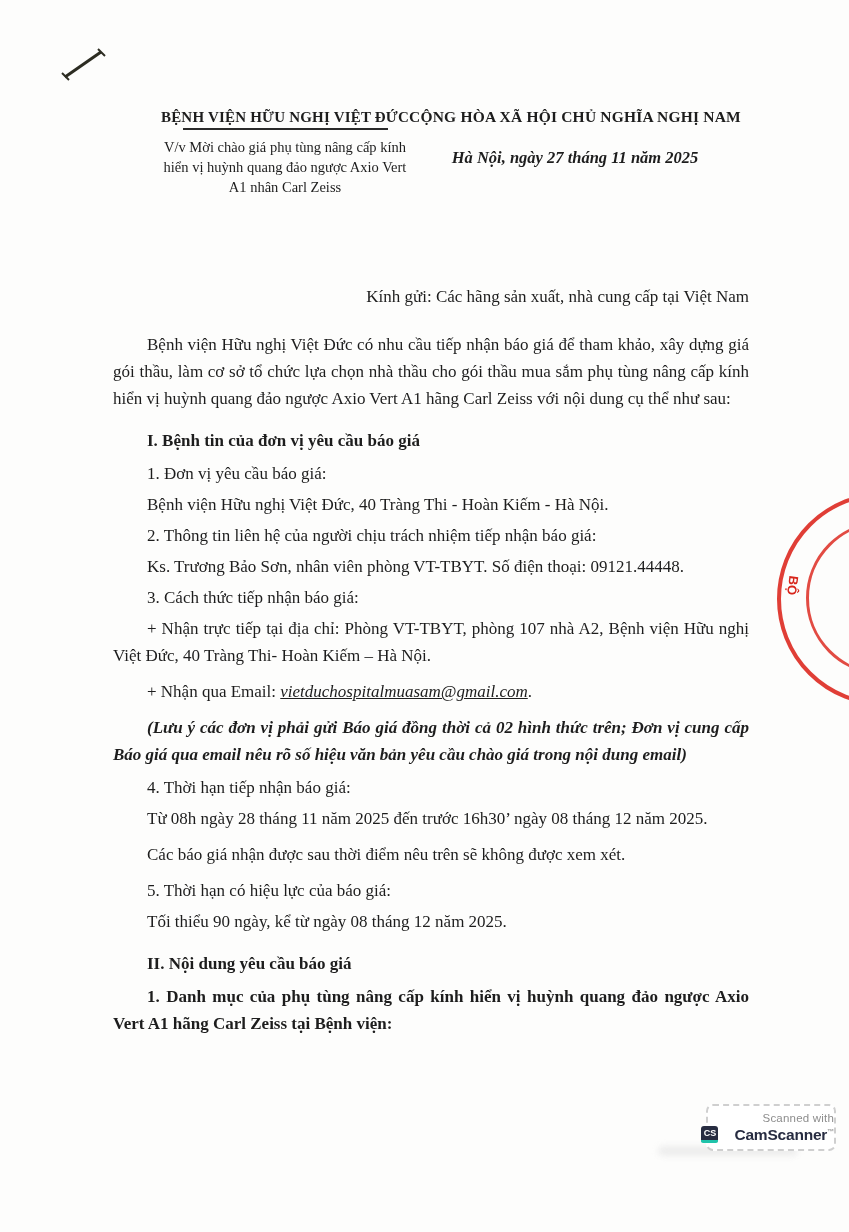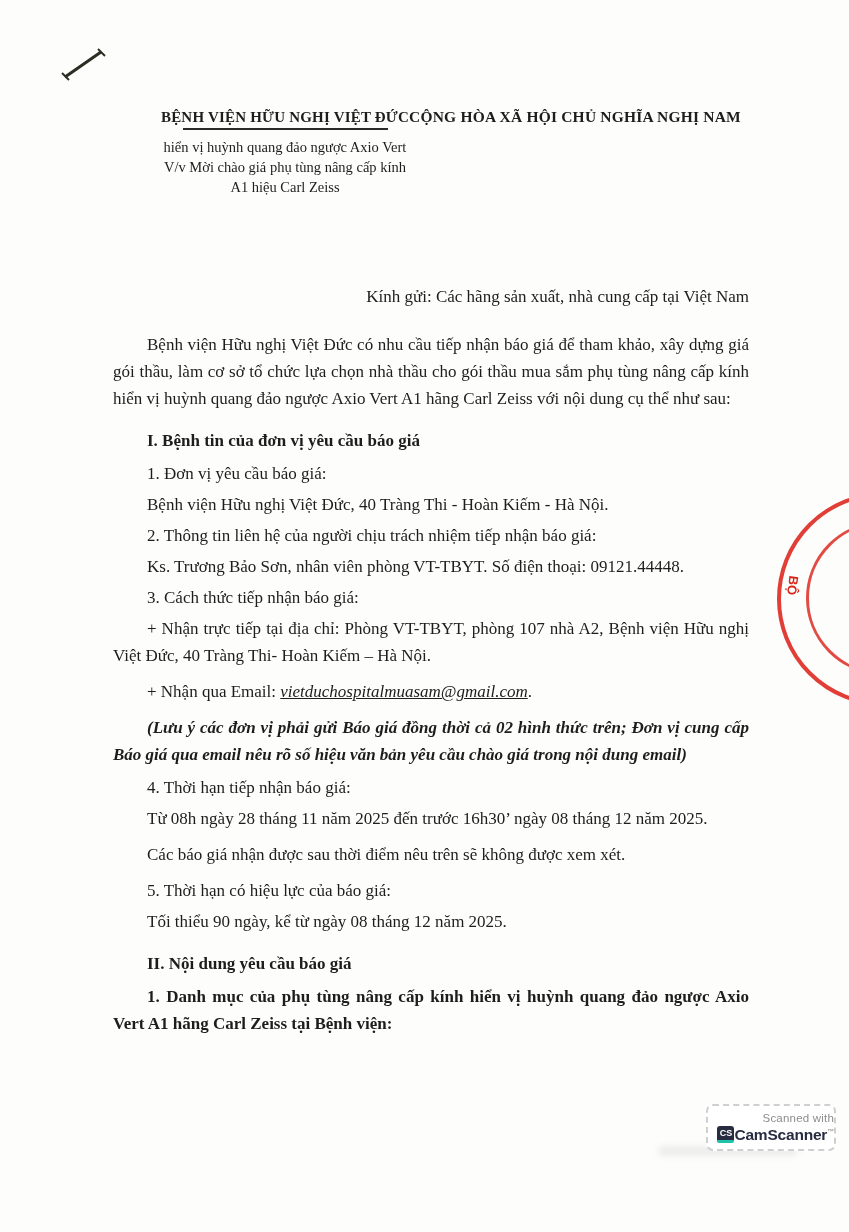--- a/index.html
+++ b/index.html
@@ -75,21 +75,21 @@
     background:#e9e9e9;border-radius:5px;filter:blur(3px);opacity:.8;
   }
   .badge{
     position:absolute;left:706px;top:1104px;width:130px;height:47px;
     background:#ffffff;border:2px dashed #cfcfcf;border-radius:7px;
     font-family:"Liberation Sans", sans-serif;
     display:flex;flex-direction:column;align-items:flex-end;justify-content:center;
     box-sizing:border-box;
   }
   .badge-line1{font-size:11.5px;color:#8d8d8d;letter-spacing:.2px;}
-  .badge-row{display:flex;align-items:center;gap:0;margin-top:2px;margin-left:12px;}
+  .badge-row{display:flex;align-items:center;gap:16px;margin-top:2px;margin-left:12px;}
   .cs-logo{
     width:17px;height:14px;background:#272c41;border-radius:3px 3px 2px 2px;
     color:#fff;font-size:9px;font-weight:bold;line-height:14px;text-align:center;
     border-bottom:3px solid #1fc3aa;
   }
   .badge-brand{font-size:15.5px;font-weight:bold;color:#272c41;letter-spacing:-.2px;}
   .badge-tm{font-size:7px;color:#9a9a9a;vertical-align:super;}
 </style>
 </head>
 <body>
@@ -99,28 +99,29 @@
   <svg class="pen-mark" width="70" height="50" viewBox="0 0 70 50">
     <path d="M10 37 L46 12" stroke="#2c2c22" stroke-width="3" fill="none"></path>
     <path d="M7 33 L14 40" stroke="#2c2c22" stroke-width="2" fill="none"></path>
     <path d="M43 9 L50 16" stroke="#2c2c22" stroke-width="2" fill="none"></path>
   </svg>
 
   <div class="hdr-left">
     <div class="hospital">BỆNH VIỆN HỮU NGHỊ VIỆT ĐỨC</div>
     <div class="hline"></div>
     <div class="subject">
+      <div>V/v Mời chào giá phụ tùng nâng cấp kính</div>
       <div>hiển vị huỳnh quang đảo ngược Axio Vert</div>
-      <div>V/v Mời chào giá phụ tùng nâng cấp kính</div>
-      <div>A1 hiệu Carl Zeiss</div>
+      <div>A1 nhân Carl Zeiss</div>
     </div>
   </div>
 
   <div class="hdr-right">
     <div class="country">CỘNG HÒA XÃ HỘI CHỦ NGHĨA NGHỊ NAM</div>
+    <div class="dateline">Hà Nội, ngày 27 tháng 11 năm 2025</div>
   </div>
 
   <div class="content">
     <p class="p-center">Kính gửi: Các hãng sản xuất, nhà cung cấp tại Việt Nam</p>
     <p class="mt-intro">Bệnh viện Hữu nghị Việt Đức có nhu cầu tiếp nhận báo giá để tham khảo, xây dựng giá gói thầu, làm cơ sở tổ chức lựa chọn nhà thầu cho gói thầu mua sắm phụ tùng nâng cấp kính hiển vị huỳnh quang đảo ngược Axio Vert A1 hãng Carl Zeiss với nội dung cụ thể như sau:</p>
 
     <p class="b mt-lg">I. Bệnh tin của đơn vị yêu cầu báo giá</p>
     <p class="mt-it">1. Đơn vị yêu cầu báo giá:</p>
     <p class="mt-sm">Bệnh viện Hữu nghị Việt Đức, 40 Tràng Thi - Hoàn Kiếm - Hà Nội.</p>
     <p class="mt-sm">2. Thông tin liên hệ của người chịu trách nhiệm tiếp nhận báo giá:</p>

